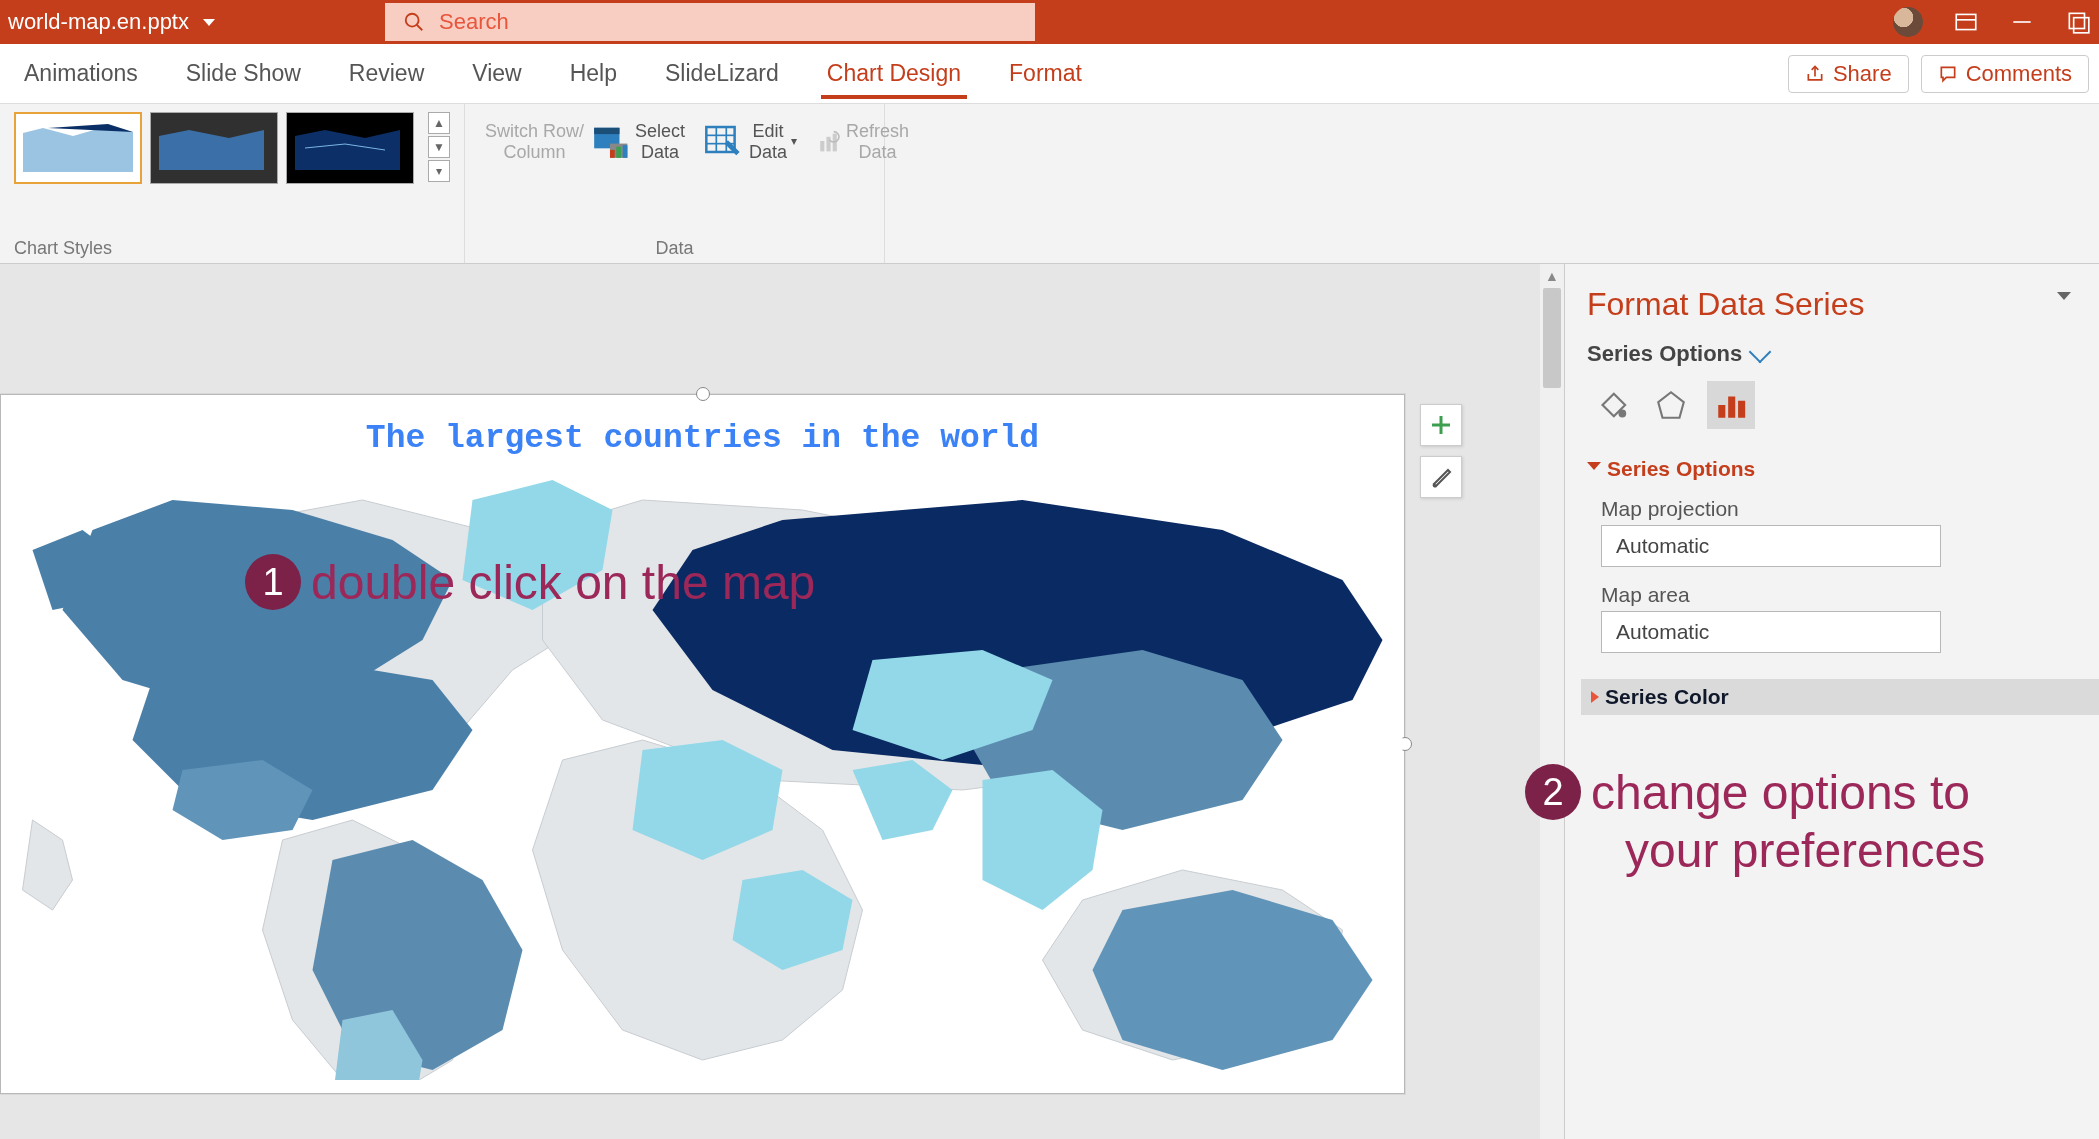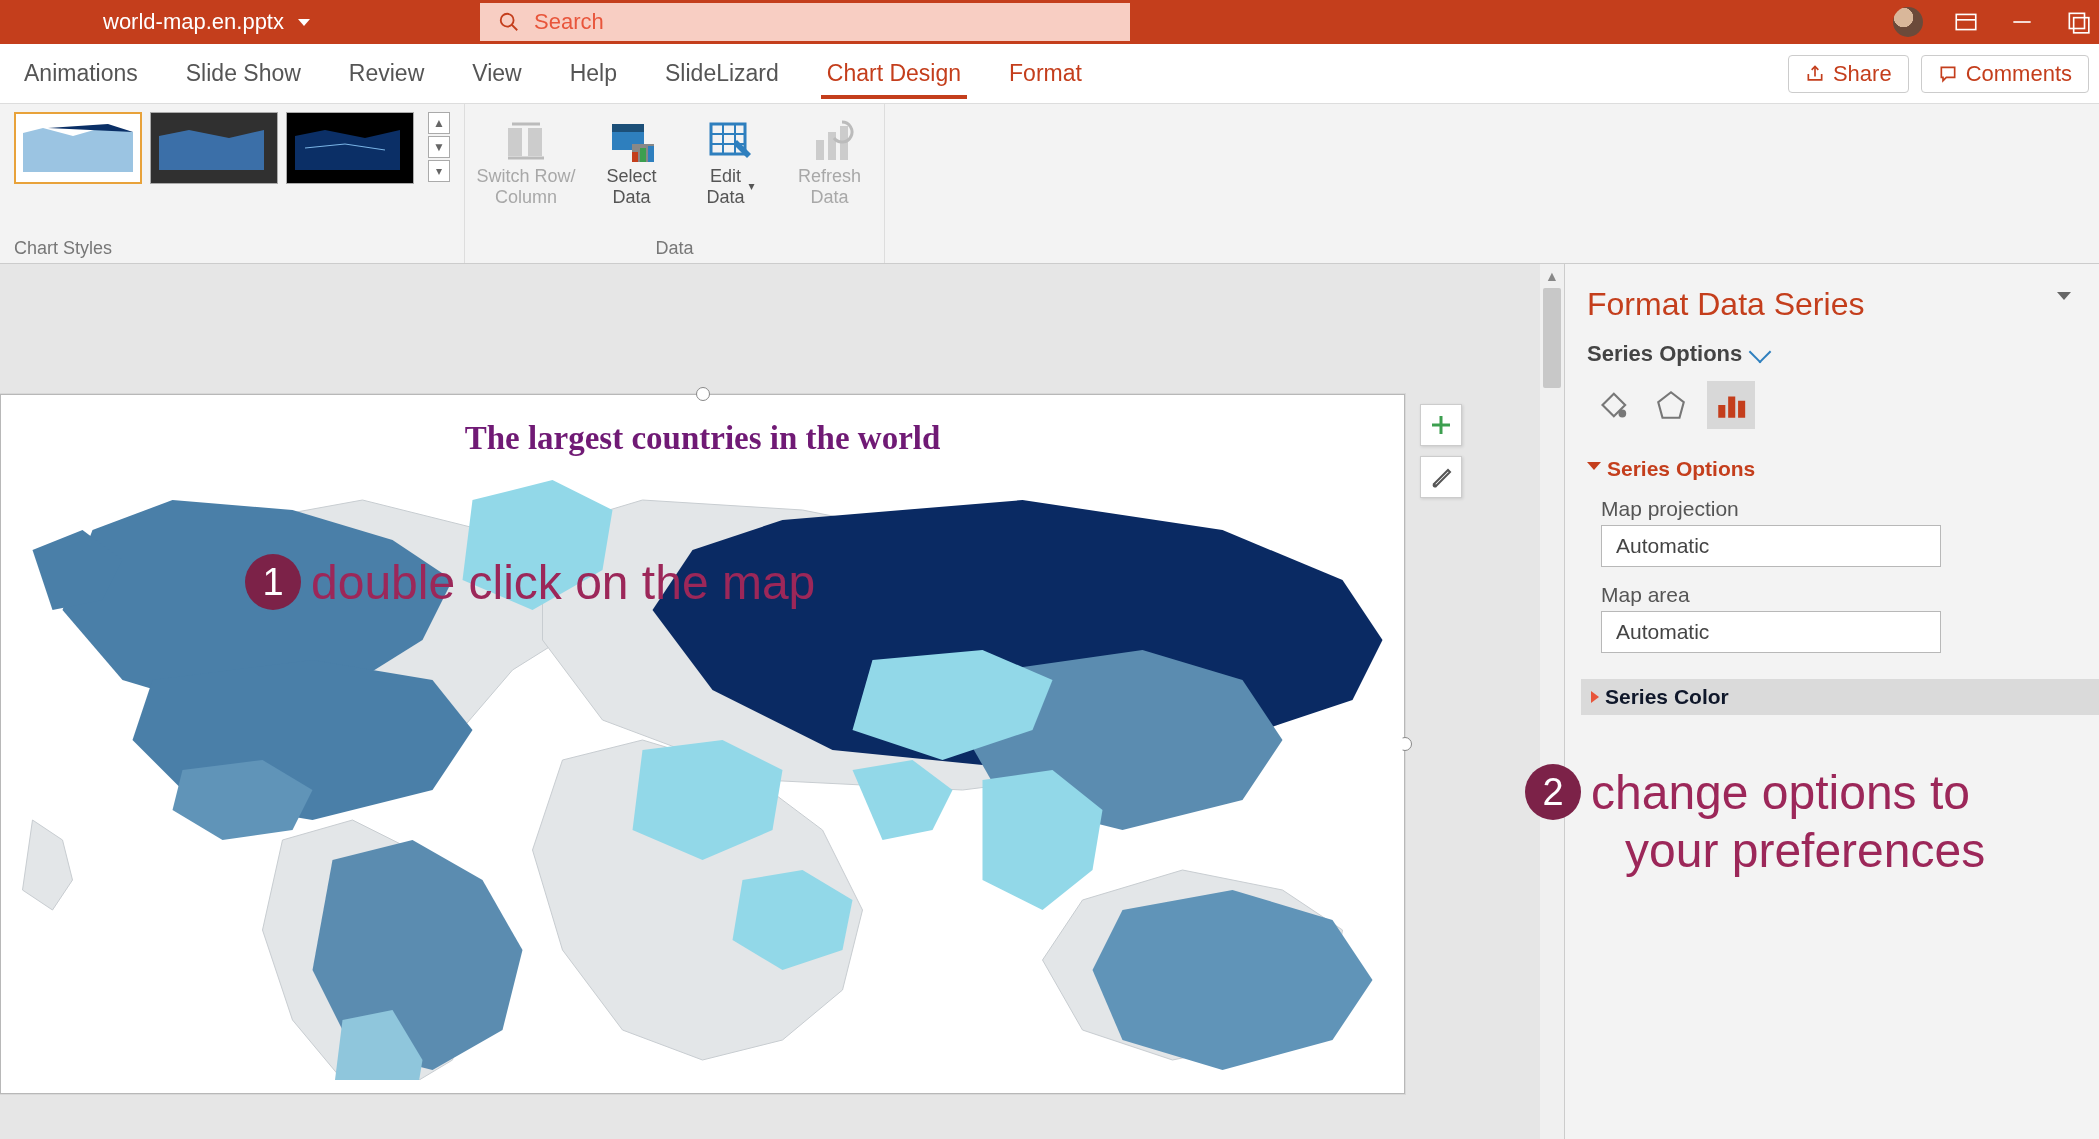--- a/index.html
+++ b/index.html
@@ -11,21 +11,21 @@
     --text-light:#888;
     --pane-bg:#E6E6E6;
     --accent:#A22458;
     --annot:#9C2759;
     --panel-border:#D0D0D0;
   }
   *{box-sizing:border-box;font-family:"Segoe UI",Arial,sans-serif;}
   html,body{margin:0;padding:0;width:2099px;height:1139px;overflow:hidden;background:var(--pane-bg);}
   
   .titlebar{height:44px;background:var(--orange);display:flex;align-items:center;padding:0 8px;color:#fff;}
-  .titlebar .fname{margin-left:95px;font-size:22px;display:flex;align-items:center;gap:8px;}
+  .titlebar .fname{font-size:22px;display:flex;align-items:center;gap:8px;}
   .titlebar .fname::after{content:"";width:0;height:0;border-left:6px solid transparent;border-right:6px solid transparent;border-top:7px solid #fff;margin-left:6px;}
   .searchbar{margin-left:170px;height:38px;width:650px;background:var(--orange-light);border-radius:0;display:flex;align-items:center;padding:8px 18px;gap:14px;}
   .searchbar svg{width:22px;height:22px;}
   .searchbar span{color:var(--orange-bright);font-size:22px;}
   .titlebar .right{margin-left:auto;display:flex;align-items:center;gap:30px;}
   .avatar{width:30px;height:30px;border-radius:50%;background:radial-gradient(circle at 35% 35%,#d9b79a 0 35%,#6b4a3a 36% 100%);}
   .winicon{width:26px;height:26px;stroke:#fff;stroke-width:1.5;fill:none;}
   
   .tabstrip{height:60px;background:#fff;display:flex;align-items:center;padding:0 10px 0 0;border-bottom:1px solid #ddd;}
   .tab{font-size:23px;color:#555;padding:0 24px;height:100%;display:flex;align-items:center;position:relative;}
@@ -42,32 +42,32 @@
   .group{display:flex;flex-direction:column;padding:8px 14px 4px;border-right:1px solid #ddd;}
   .group .grow{flex:1;display:flex;align-items:flex-start;gap:8px;}
   .group .glabel{text-align:center;font-size:18px;color:#777;margin-top:2px;}
   .thumb{width:130px;height:72px;border:1px solid #aaa;background:#fff;display:flex;align-items:center;justify-content:center;}
   .thumb svg{width:120px;height:60px;}
   .thumb.sel{border:2px solid #E8A23A;}
   .thumb.dark{background:#303030;}
   .thumb.black{background:#000;}
   .spinner{display:flex;flex-direction:column;gap:2px;margin-left:6px;}
   .spinner div{width:22px;height:22px;border:1px solid #aaa;background:#fff;display:flex;align-items:center;justify-content:center;font-size:12px;color:#666;}
-  .cmd{display:flex;flex-direction:column;align-items:center;width:94px;color:#555;font-size:18px;line-height:1.15;}
+  .cmd{display:flex;flex-direction:row;align-items:center;width:94px;gap:6px;color:#555;font-size:18px;line-height:1.15;}
   .cmd.disabled{color:#A8A8A8;}
   .cmd .ico{width:48px;height:48px;}
   .cmd .lbl{text-align:center;}
   
   .workspace{position:absolute;top:264px;left:0;right:0;bottom:0;display:flex;}
   .canvas-wrap{flex:1;position:relative;background:var(--pane-bg);}
   .scroll{position:absolute;right:14px;top:0;bottom:0;width:24px;background:#F0F0F0;}
   .scroll .arrow{height:24px;display:flex;align-items:center;justify-content:center;color:#888;font-size:14px;}
   .scroll .thumb2{position:absolute;top:24px;left:3px;width:18px;height:100px;background:#C8C8C8;border-radius:2px;}
   .slide{position:absolute;left:0;top:130px;width:1405px;height:700px;background:#fff;border:1px solid #B8B8B8;box-shadow:0 0 0 1px #d8d8d8;}
-  .slide .title{position:absolute;top:25px;left:0;right:0;text-align:center;font-family:Liberation Serif, serif;font-size:33px;font-weight:bold;color:#701a75;}
+  .slide .title{position:absolute;top:25px;left:0;right:0;text-align:center;font-family:Liberation Mono, monospace;font-size:33px;font-weight:bold;color:#3b82f6;}
   .handle{position:absolute;width:14px;height:14px;background:#fff;border:1px solid #888;border-radius:50%;}
   .handle.top{left:50%;top:-8px;margin-left:-7px;}
   .handle.right{right:-8px;top:50%;margin-top:-7px;}
   .floatbtn{position:absolute;width:42px;height:42px;background:#fff;border:1px solid #ccc;display:flex;align-items:center;justify-content:center;box-shadow:1px 1px 3px rgba(0,0,0,.12);}
   .mapsvg{position:absolute;left:0;top:65px;width:100%;height:620px;}
   
   .format-pane{width:535px;background:#F3F3F3;padding:22px 0 0 22px;color:#444;border-left:1px solid #ccc;position:relative;}
   .fp-title{font-size:32px;color:#1F7A50;}
   .fp-title{color:#C43E1C;font-weight:400;}
   .fp-close{position:absolute;right:28px;top:28px;width:0;height:0;border-left:7px solid transparent;border-right:7px solid transparent;border-top:8px solid #666;}

